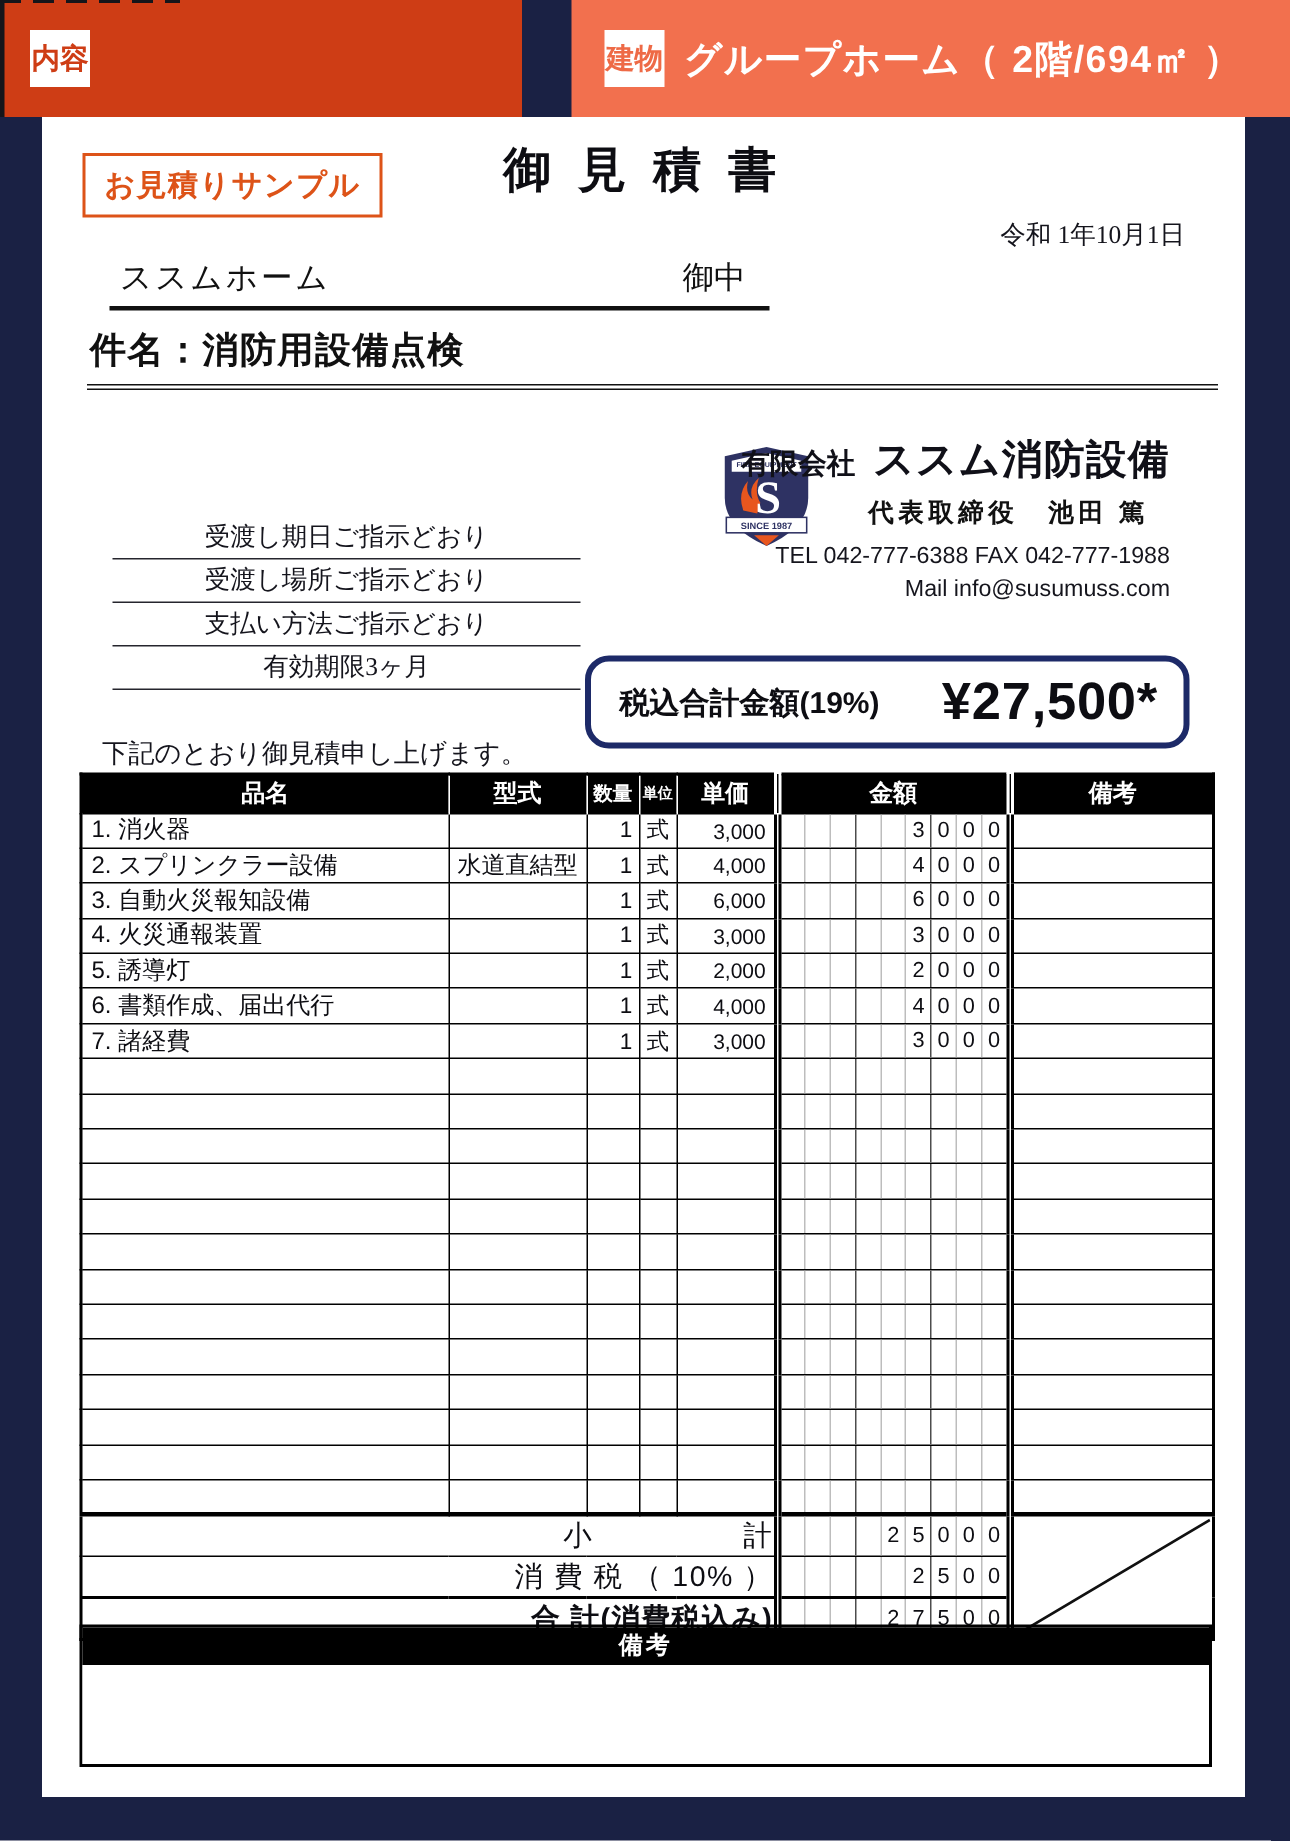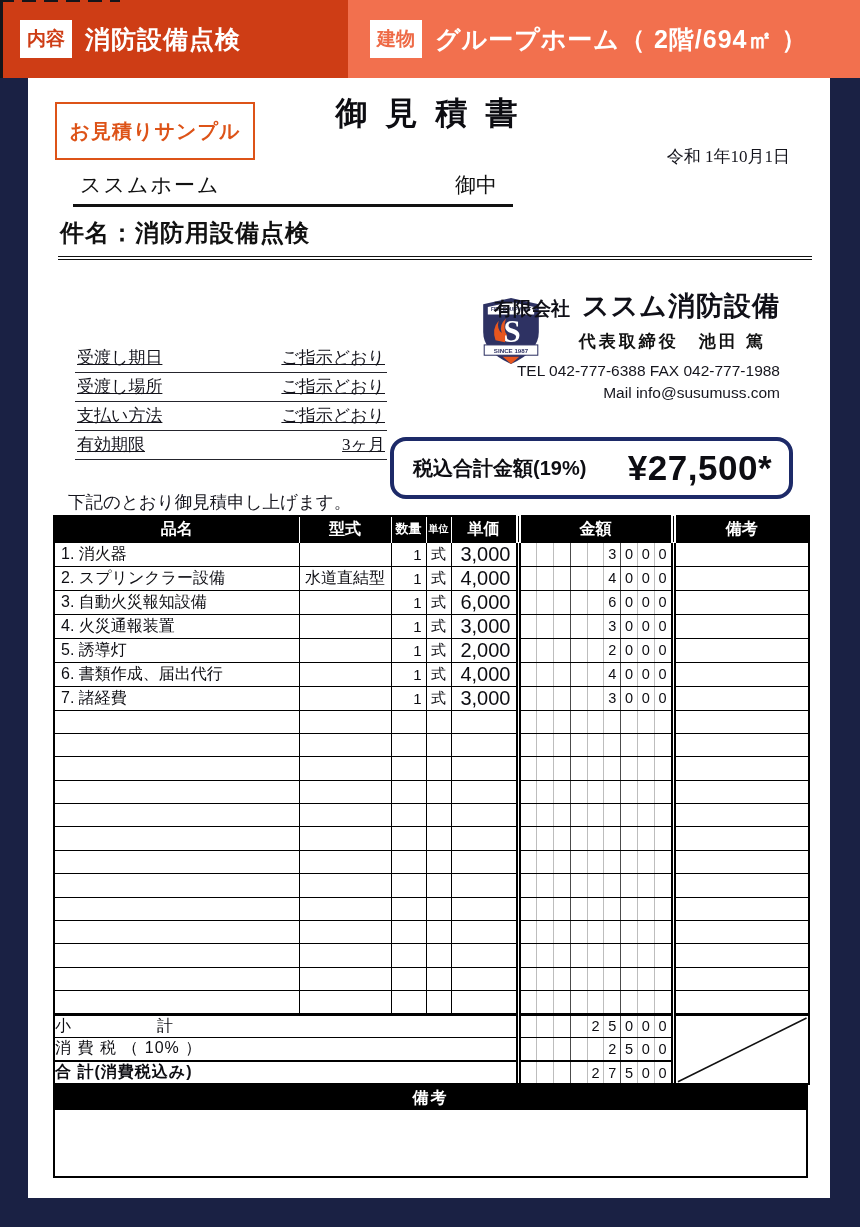--- a/index.html
+++ b/index.html
@@ -4,35 +4,35 @@
 <style>
   * { margin:0; padding:0; box-sizing:border-box; }
   html,body { width:860px; }
   body { font-family:"Liberation Sans","DejaVu Sans",sans-serif; }
   .page { position:relative; width:860px; height:1227px; background:#1a2144; overflow:hidden; }
 
   
   .hdr { position:absolute; left:0; top:0; width:860px; height:78px; display:flex; }
   .hdr-sec { display:flex; align-items:center; }
   .hdr-left  { width:348px; background:#ce3d15; padding-left:20px; gap:13px; }
-  .hdr-right { flex:1; background:#f2704e; padding-left:22px; gap:13px; }
-  .hdr-label { background:#fff; width:52px; height:38px; display:flex; align-items:center; justify-content:center;
+  .hdr-right { flex:1; background:#f2704e; padding-left:22px; gap:13px;margin-left:33px; }
+  .hdr-label { background:#fff; width:40px; height:38px; display:flex; align-items:center; justify-content:center;
                font-weight:700; font-size:19px; }
   .hdr-left  .hdr-label { color:#ce3d15; }
   .hdr-right .hdr-label { color:#ee6a46; }
   .hdr-title { color:#fff; font-weight:700; font-size:25px; letter-spacing:1px; white-space:nowrap; }
 
   .artifact-left { position:absolute; left:0; top:0; width:3px; height:78px; background:#15151a; }
   .artifact-top  { position:absolute; left:0; top:0; width:120px; height:2px;
                    background:repeating-linear-gradient(90deg,#15151a 0 14px,transparent 14px 22px); }
 
   
   .doc { position:absolute; left:28px; top:78px; width:802px; height:1120px; background:#fff; color:#111; }
 
-  .sample-badge { position:absolute; left:27px; top:24px; width:200px; height:58px;
+  .sample-badge { position:absolute; left:27px; top:24px; width:200px; height:43px;
                   border:2.5px solid #dd5318; color:#dd5318; font-weight:700; font-size:20px;
                   display:flex; align-items:center; justify-content:center; letter-spacing:1px; }
   .doc-title { position:absolute; left:0; top:14px; width:100%; text-align:center;
                font-family:"Liberation Serif","DejaVu Serif",serif; font-weight:700; font-size:32px;
                letter-spacing:5px; color:#0d0d12; }
   .doc-date { position:absolute; right:40px; top:67px; font-family:"Liberation Serif","DejaVu Serif",serif;
               font-size:17px; color:#14141c; }
 
   .recipient { position:absolute; left:45px; top:93px; width:440px; height:36px; border-bottom:3px solid #111; }
   .r-name { position:absolute; left:7px; bottom:5px; font-size:21px; letter-spacing:2px; }
@@ -51,22 +51,22 @@
   .c-rep  { margin-top:6px; font-family:"Liberation Serif","DejaVu Serif",serif; font-weight:700;
             font-size:17px; letter-spacing:3px; padding-right:14px; }
   .c-tel  { margin-top:9px; font-size:15.5px; font-weight:400; color:#15151d;text-align:right; }
   .c-mail { margin-top:4px; font-size:15.5px; color:#15151d; }
 
   .logo { position:absolute; left:452px; top:219px; width:62px; height:68px; }
 
   
   .terms { position:absolute; left:47px; top:266px; width:312px;
            font-family:"Liberation Serif","DejaVu Serif",serif; font-size:17px; color:#14141c; }
-  .term-row { display:flex; justify-content:space-between; align-items:flex-end;
-              height:29px; border-bottom:1.7px solid #25252d; padding:0 2px 3px 2px;text-decoration:underline; }
+  .term-row { display:flex; justify-content:center; align-items:flex-end;
+              height:29px; border-bottom:1.7px solid #25252d; padding:0 2px 3px 2px; }
 
   
   .total-box { position:absolute; left:362px; top:359px; width:403px; height:62px;
                border:4px solid #1d2a68; border-radius:16px; background:#fff;
                display:flex; align-items:center; justify-content:space-between; padding:0 17px 0 19px; }
   .t-label  { font-size:20px; font-weight:700; color:#0d0d12; }
   .t-amount { font-size:35px; font-weight:700; color:#0d0d12; letter-spacing:0.5px; }
 
   .note { position:absolute; left:40px; top:412px; font-size:17.5px; color:#15151d; }
 
@@ -76,50 +76,49 @@
   .itbl th { background:#000; color:#fff; height:26px; font-weight:700; padding:0; }
   .itbl th + th { border-left:1.5px solid #fff;margin-top:45px; }
   .itbl th.th-qty  { font-size:13px; }
   .itbl th.th-unit { font-size:10px; }
   .itbl th.th-amt, .itbl th.th-rmk { border-left:5px double #fff; }
   .itbl td { border:1.4px solid #000; padding:0; height:23.4px; overflow:hidden; }
   .itbl td.c-item  { padding-left:6px; }
   .itbl td.c-model { text-align:center; }
   .itbl td.c-qty   { text-align:right; padding-right:4px; font-size:15px; }
   .itbl td.c-unit  { text-align:center; font-size:15px; }
-  .itbl td.c-price { text-align:right; padding-right:5px; font-size:20px; }
+  .itbl td.c-price { text-align:right; padding-right:5px; font-size:14px; }
   .itbl td.c-amt   { border-left:5px double #000; border-right:5px double #000; }
   .dg { display:flex; width:100%; height:100%; }
   .dg span { flex:1 1 0; display:flex; align-items:center; justify-content:center;
              font-size:14.5px; border-left:1px solid #bdbdbd; }
   .dg span:first-child { border-left:none; }
   .dg span.g3 { border-left:1px solid #4c4c4c; }
   tr.sum-row td { border-top:3px solid #000; }
   tr.sum-row2 td { border-top:1.4px solid #000; }
   tr.sum-row3 td { border-top:2.6px solid #000; }
-  td.sum-label { text-align:left; font-size:16px; letter-spacing:1px; }
+  td.sum-label { text-align:right; font-size:19px; letter-spacing:1px; }
   tr.sum-row3 td.sum-label { font-weight:700; }
   td.sum-rmk { position:relative; padding:0; }
   td.sum-rmk svg { position:absolute; inset:0; width:100%; height:100%; }
 
   
   .rmk { position:absolute; left:25px; top:1005px; width:755px; border:2.5px solid #000; }
   .rmk-h { background:#000; color:#fff; text-align:center; font-weight:700; font-size:16px;
            height:25px; line-height:25px; letter-spacing:2px; }
   .rmk-b { height:66px; background:#fff; }
 </style>
 </head>
 <body>
 
 <div class="page">
 
   <div class="hdr">
     <div class="hdr-sec hdr-left">
       <span class="hdr-label">内容</span>
-      <span class="hdr-title">消防設備点検</span>
     </div>
     <div class="hdr-sec hdr-right">
       <span class="hdr-label">建物</span>
       <span class="hdr-title">グループホーム（ 2階/694㎡ ）</span>
     </div>
   </div>
   <div class="artifact-left"></div>
   <div class="artifact-top"></div>
 
   <div class="doc">

